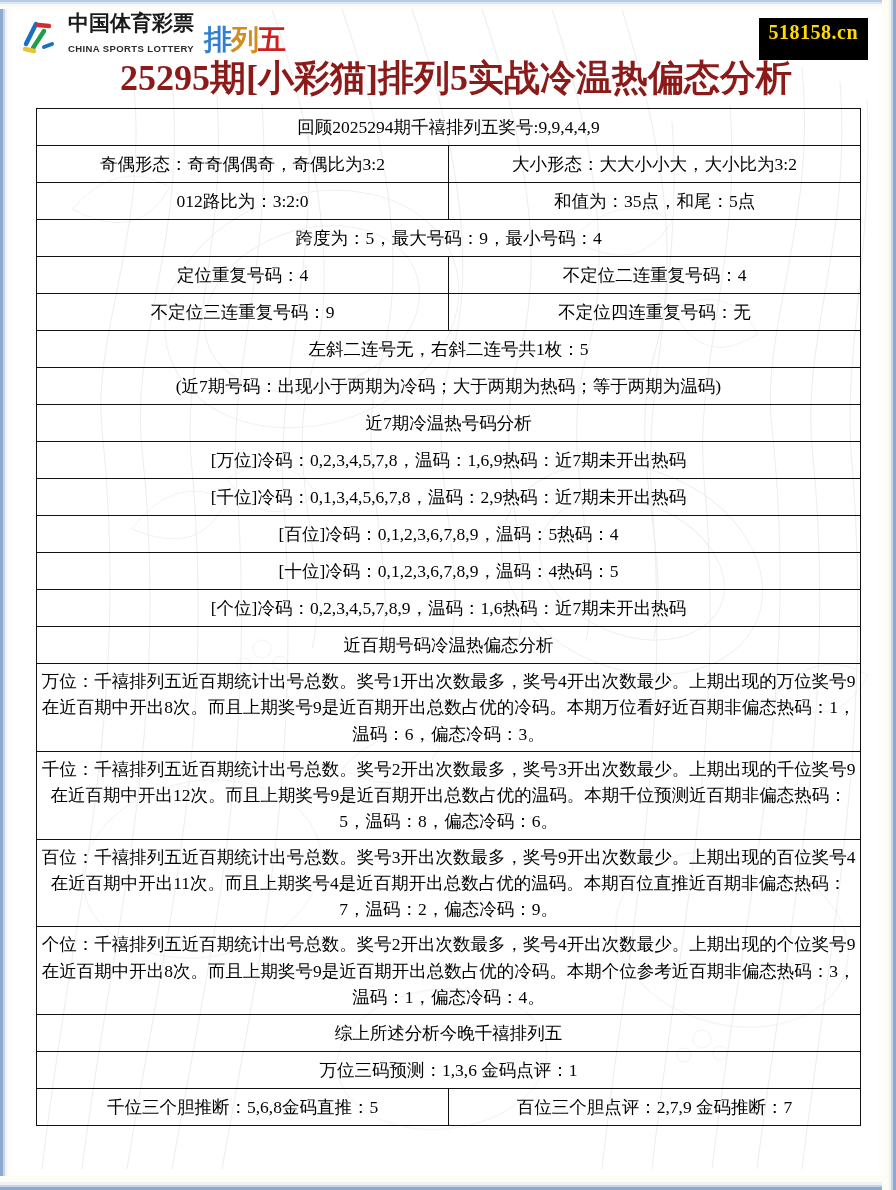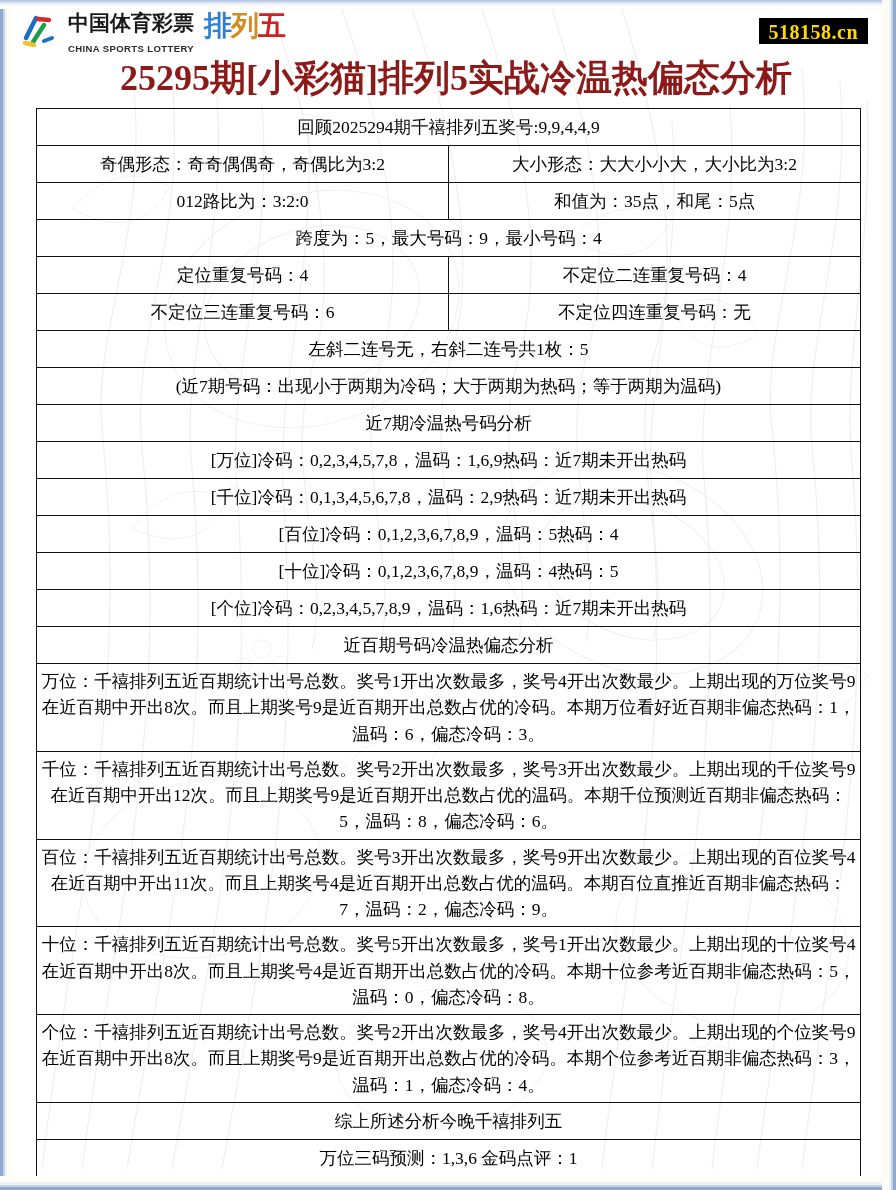--- a/index.html
+++ b/index.html
@@ -77,21 +77,21 @@
   .header {
     position: relative;
     z-index: 2;
     height: 108px;
   }
   .logo-block {
     position: absolute;
     left: 22px;
     top: 12px;
     display: flex;
-    align-items: flex-start;
+    align-items: flex-end;
     gap: 6px;
   }
   .logo-mark {
     width: 40px; height: 36px;
     position: relative;
   }
   .logo-text-cn {
     font-family: "Liberation Sans", sans-serif;
     font-weight: bold;
     font-size: 21px;
@@ -122,21 +122,21 @@
 
   .site-badge {
     position: absolute;
     right: 28px;
     top: 18px;
     background: #000000;
     color: #ffd900;
     font-family: "Liberation Serif", serif;
     font-weight: bold;
     font-size: 20px;
-    padding: 3px 10px 0 10px;
+    padding: 3px 10px 16px 10px;
     letter-spacing: 0.5px;
   }
 
   .title {
     position: absolute;
     left: 16px; right: 0;
     top: 54px;
     text-align: center;
     font-family: "Liberation Serif", "DejaVu Serif", serif;
     font-weight: bold;
@@ -288,21 +288,21 @@
         <tr>
           <td class="tall" colspan="2">跨度为：5，最大号码：9，最小号码：4</td>
         </tr>
 
         <tr>
           <td class="tall">定位重复号码：4</td>
           <td class="tall">不定位二连重复号码：4</td>
         </tr>
 
         <tr>
-          <td class="tall">不定位三连重复号码：6</td>
+          <td class="tall">不定位三连重复号码：9</td>
           <td class="tall">不定位四连重复号码：无</td>
         </tr>
 
         <tr>
           <td class="tall" colspan="2">左斜二连号无，右斜二连号共1枚：5</td>
         </tr>
 
         <tr>
           <td class="tall small-note" colspan="2">(近7期号码：出现小于两期为冷码；大于两期为热码；等于两期为温码)</td>
         </tr>
@@ -332,23 +332,20 @@
         </tr>
 
         <tr>
           <td class="para" colspan="2">万位：千禧排列五近百期统计出号总数。奖号1开出次数最多，奖号4开出次数最少。上期出现的万位奖号9在近百期中开出8次。而且上期奖号9是近百期开出总数占优的冷码。本期万位看好近百期非偏态热码：1，温码：6，偏态冷码：3。</td>
         </tr>
         <tr>
           <td class="para" colspan="2">千位：千禧排列五近百期统计出号总数。奖号2开出次数最多，奖号3开出次数最少。上期出现的千位奖号9在近百期中开出12次。而且上期奖号9是近百期开出总数占优的温码。本期千位预测近百期非偏态热码：5，温码：8，偏态冷码：6。</td>
         </tr>
         <tr>
           <td class="para" colspan="2">百位：千禧排列五近百期统计出号总数。奖号3开出次数最多，奖号9开出次数最少。上期出现的百位奖号4在近百期中开出11次。而且上期奖号4是近百期开出总数占优的温码。本期百位直推近百期非偏态热码：7，温码：2，偏态冷码：9。</td>
-        </tr>
-        <tr>
-          <td class="para" colspan="2">十位：千禧排列五近百期统计出号总数。奖号5开出次数最多，奖号1开出次数最少。上期出现的十位奖号4在近百期中开出8次。而且上期奖号4是近百期开出总数占优的冷码。本期十位参考近百期非偏态热码：5，温码：0，偏态冷码：8。</td>
         </tr>
         <tr>
           <td class="para" colspan="2">个位：千禧排列五近百期统计出号总数。奖号2开出次数最多，奖号4开出次数最少。上期出现的个位奖号9在近百期中开出8次。而且上期奖号9是近百期开出总数占优的冷码。本期个位参考近百期非偏态热码：3，温码：1，偏态冷码：4。</td>
         </tr>
 
         <tr>
           <td class="tall section-head" colspan="2">综上所述分析今晚千禧排列五</td>
         </tr>
 
         <tr>

